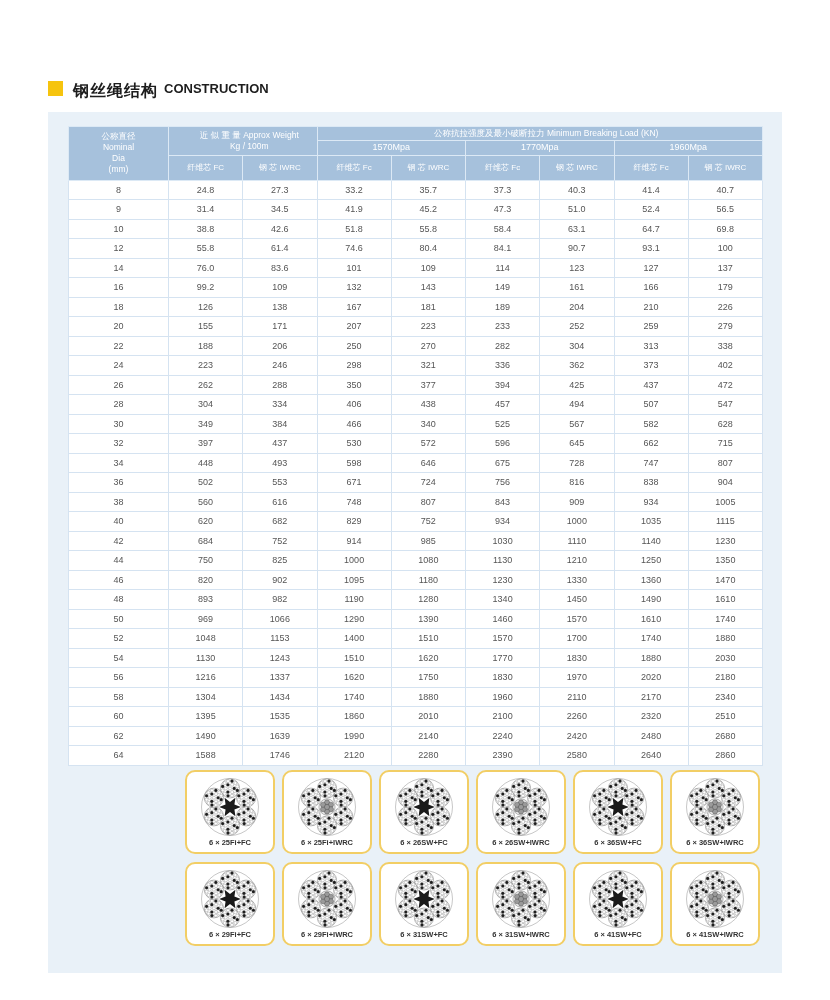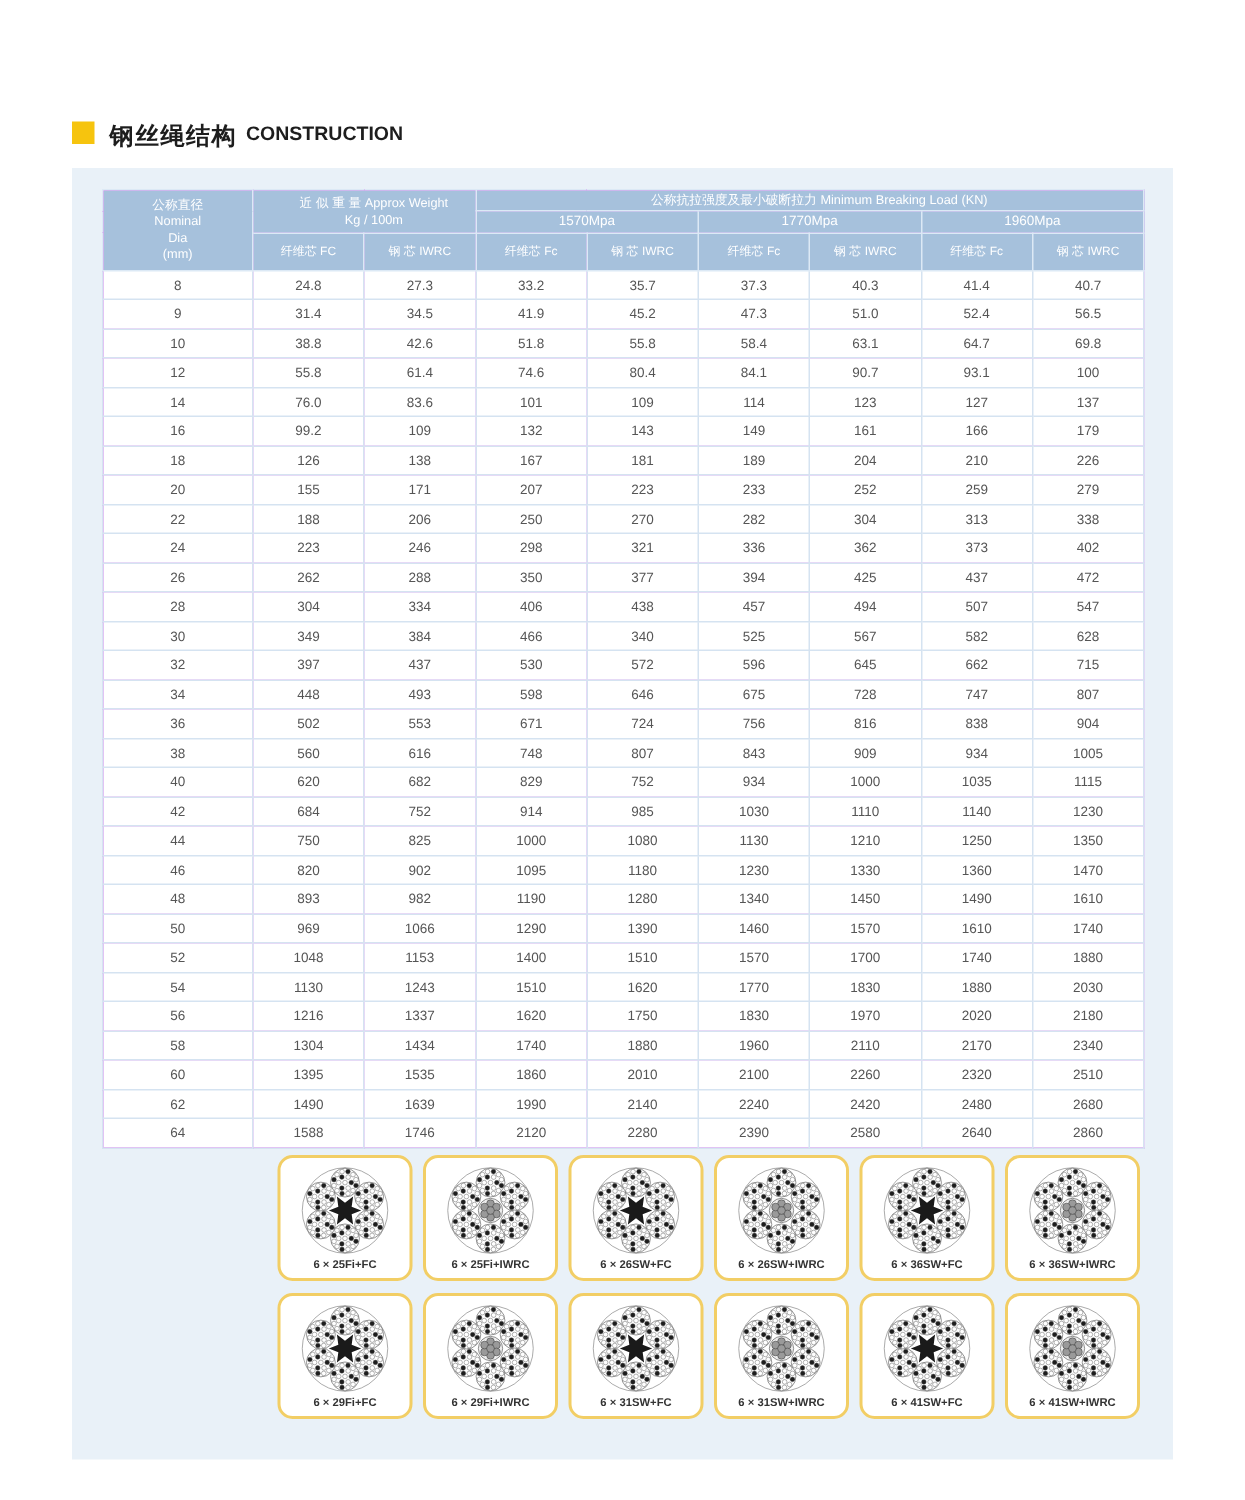--- a/index.html
+++ b/index.html
@@ -15,21 +15,21 @@
     letter-spacing:1px;text-shadow:1px 1px 2px rgba(70,70,70,.7);}
 
   .section-head{position:absolute;left:48px;top:81px;height:18px;display:flex;align-items:flex-start;}
   .bullet{width:15px;height:15px;background:#f6c40e;display:inline-block;}
   .sec-zh{margin-left:10px;font-size:16px;font-weight:bold;color:#1d1d1d;letter-spacing:1px;}
   .sec-en{margin-left:6px;font-size:13px;font-weight:bold;color:#1d1d1d;}
 
   .panel{position:absolute;left:48px;top:112px;width:734px;height:861px;background:#e9f1f8;
     box-sizing:border-box;padding:14px 19px 0 20px;}
 
-  table.spec{border-collapse:collapse;table-layout:fixed;width:695px;background:#d946ef;}
+  table.spec{border-collapse:collapse;table-layout:fixed;width:695px;background:#f9a8d4;}
   table.spec col.c-diam{width:100px;}
   table.spec th{background:#a6c1dc;color:#ffffff;font-weight:normal;font-size:8.5px;
     border:1px solid #dce9f5;padding:1px 0;text-align:center;line-height:1.3;}
   table.spec th.diam{white-space:pre-line;font-size:8.5px;line-height:1.3;}
   table.spec th.group{white-space:pre-line;padding-left:13px;}
   table.spec tr.core-row th{height:22px;font-size:8px;}
   table.spec tr.grade-row th{font-size:9px;}
   table.spec td{font-size:9px;color:#555;text-align:center;height:18.5px;padding:0;
     border:1px solid #d5e3f1;background:#fff;}
 

